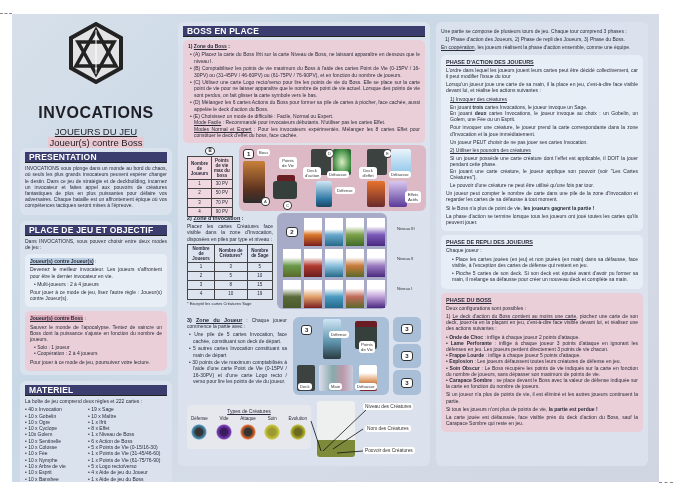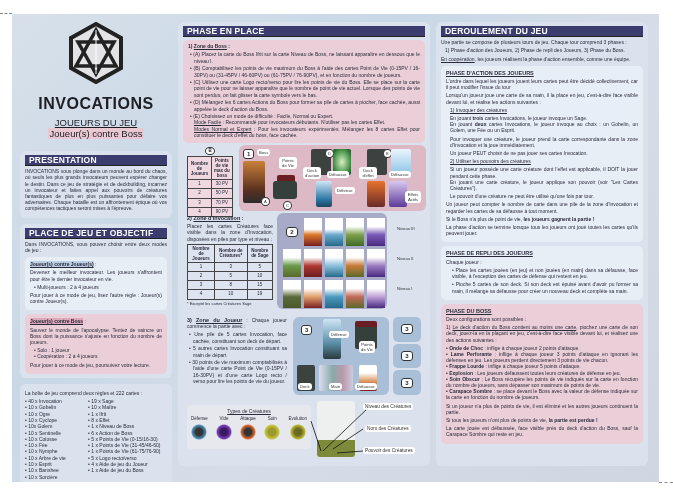--- a/index.html
+++ b/index.html
@@ -38,26 +38,26 @@
 <div class="page">
 
   <div class="col" style="left:8px;width:152px">
     <div class="logo" style="margin-top:8px">
       <svg width="56" height="62" viewBox="0 0 56 62">
         <polygon points="28,2 53,16 53,46 28,60 3,46 3,16" fill="#e3e3e6" stroke="#222" stroke-width="4"></polygon>
         <polygon points="28,8 48,44 8,44" fill="none" stroke="#222" stroke-width="3.5"></polygon>
         <polygon points="10,20 46,20 28,52" fill="none" stroke="#222" stroke-width="3.5"></polygon>
         <line x1="28" y1="8" x2="28" y2="52" stroke="#fff" stroke-width="1"></line>
       </svg>
-      <div style="font-weight:bold;font-size:16px;letter-spacing:.5px;margin-top:11px;color:#1e1e24">INVOCATIONS</div>
+      <div style="font-weight:bold;font-size:16px;letter-spacing:.5px;margin-top:20px;color:#1e1e24">INVOCATIONS</div>
       <div style="font-size:9.5px;text-decoration:underline;margin-top:4px;color:#1e1e24">JOUEURS DU JEU</div>
       <div style="font-size:9.5px;background:#e9c8d2;padding:0 2px;color:#1e1e24">Joueur(s) contre Boss</div>
     </div>
 
-    <div class="panel" style="margin-top:12px">
+    <div class="panel" style="margin-top:0">
       <div class="hdr">PRESENTATION</div>
       <p style="margin-top:2px">INVOCATIONS vous plonge dans un monde au bord du chaos, où seuls les plus grands invocateurs peuvent espérer changer le destin. Dans ce jeu de stratégie et de deckbuilding, incarnez un invocateur et faites appel aux pouvoirs de créatures fantastiques de plus en plus puissantes pour défaire vos adversaires. Chaque bataille est un affrontement épique où vos compétences tactiques seront mises à l'épreuve.</p>
     </div>
 
     <div class="panel" style="margin-top:6px">
       <div class="hdr">PLACE DE JEU ET OBJECTIF</div>
       <p style="margin-top:2px">Dans INVOCATIONS, vous pouvez choisir entre deux modes de jeu :</p>
       <div class="sub blue">
         <p><span class="u" style="background:#bcd0e4">Joueur(s) contre Joueur(s)</span> :</p>
         <p>Devenez le meilleur invocateur. Les joueurs s'affrontent pour être le dernier invocateur en vie.</p>
@@ -67,20 +67,21 @@
       <div class="sub pink">
         <p><span class="u" style="background:#dba9b8">Joueur(s) contre Boss</span> :</p>
         <p>Sauvez le monde de l'apocalypse. Tentez de vaincre un Boss dont la puissance s'ajuste en fonction du nombre de joueurs.</p>
         <p style="padding-left:4px;margin-bottom:0">• Solo : 1 joueur</p>
         <p style="padding-left:4px">• Coopération : 2 à 4 joueurs</p>
         <p>Pour jouer à ce mode de jeu, poursuivez votre lecture.</p>
       </div>
     </div>
 
     <div class="panel" style="margin-top:6px">
+      <div class="hdr">MATERIEL</div>
       <p style="margin-top:2px">La boîte de jeu comprend deux règles et 222 cartes :</p>
       <div class="mat">
         <div>
           <div>• 40 x Invocation</div>
           <div>• 10 x Gobelin</div>
           <div>• 10 x Ogre</div>
           <div>• 10 x Cyclope</div>
           <div>• 10x Golem</div>
           <div>• 10 x Sentinelle</div>
           <div>• 10 x Colosse</div>
@@ -104,21 +105,21 @@
           <div>• 5 x Logo recto/verso</div>
           <div>• 4 x Aide de jeu du Joueur</div>
           <div>• 1 x Aide de jeu du Boss</div>
         </div>
       </div>
     </div>
   </div>
 
   <div class="col" style="left:166px;width:252px;top:8px">
     <div class="panel" style="height:444px">
-      <div class="hdr">PHASE EN PLACE</div>
+      <div class="hdr">BOSS EN PLACE</div>
 
       <div class="sub pink" style="margin-top:3px;padding:3px 5px">
         <p style="font-weight:bold"><span>1)</span> <span class="ul">Zone du Boss</span> :</p>
         <p class="li">• (A) Placez la carte du Boss Ifrit sur la carte Niveau de Boss, ne laissant apparaître en dessous que le niveau I.</p>
         <p class="li">• (B) Comptabilisez les points de vie maximum du Boss à l'aide des cartes Point de Vie (0-15PV / 16-30PV) ou (31-45PV / 46-60PV) ou (61-75PV / 76-90PV), et en fonction du nombre de joueurs.</p>
         <p class="li">• (C) Utilisez une carte Logo recto/verso pour lire les points de vie du Boss. Elle se place sur la carte point de vie pour ne laisser apparaître que le nombre de point de vie actuel. Lorsque des points de vie sont perdus, on fait glisser la carte symbole vers le bas.</p>
         <p class="li">• (D) Mélangez les 6 cartes Actions du Boss pour former sa pile de cartes à piocher, face cachée, aussi appelée le deck d'action du Boss.</p>
         <p class="li" style="margin-bottom:0">• (E) Choisissez un mode de difficulté : Facile, Normal ou Expert.</p>
         <p style="padding-left:6px;margin-bottom:0"><span class="ul">Mode Facile</span><span> : Recommandé pour invocateurs débutants. N'utiliser pas les cartes Effet.</span></p>
         <p style="padding-left:6px"><span class="ul">Modes Normal et Expert</span><span> : Pour les invocateurs expérimentés. Mélangez les 8 cartes Effet pour constituer le deck d'effet du boss, face cachée.</span></p>
@@ -304,21 +305,20 @@
         </svg>
         <span class="lbl" style="left:180px;top:2px;font-size:4.8px">Niveau des Créatures</span>
         <span class="lbl" style="left:182px;top:24px;font-size:4.8px">Nom des Créatures</span>
         <span class="lbl" style="left:180px;top:46px;font-size:4.8px">Pouvoir des Créatures</span>
       </div>
     </div>
   </div>
 
   <div class="col" style="left:424px;width:212px;top:8px">
     <div class="panel" style="height:444px">
-      <div class="hdr">DEROULEMENT DU JEU</div>
       <p style="margin-top:2px">Une partie se compose de plusieurs tours de jeu. Chaque tour comprend 3 phases :</p>
       <p style="padding-left:4px">1) Phase d'action des Joueurs, 2) Phase de repli des Joueurs, 3) Phase du Boss.</p>
       <p><span class="ul">En coopération</span><span>, les joueurs réalisent la phase d'action ensemble, comme une équipe.</span></p>
 
       <div class="sub blue">
         <p class="u" style="font-size:5.5px">PHASE D'ACTION DES JOUEURS</p>
         <p>L'ordre dans lequel les joueurs jouent leurs cartes peut être décidé collectivement, car il peut modifier l'issue du tour</p>
         <p>Lorsqu'un joueur joue une carte de sa main, il la place en jeu, c'est-à-dire face visible devant lui, et réalise les actions suivantes :</p>
         <p class="ul" style="padding-left:4px">1) Invoquer des créatures</p>
         <p style="padding-left:4px;margin-bottom:0"><span>En jouant </span><b>trois</b><span> cartes Invocations, le joueur invoque un Sage.</span></p>

